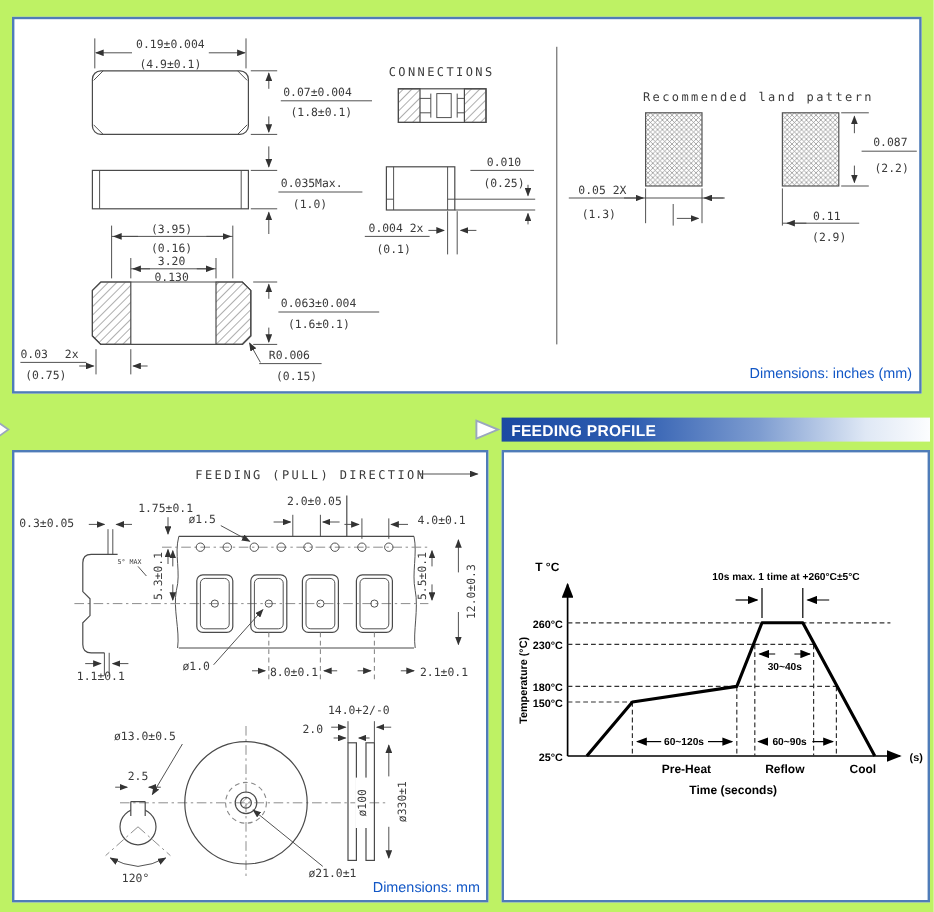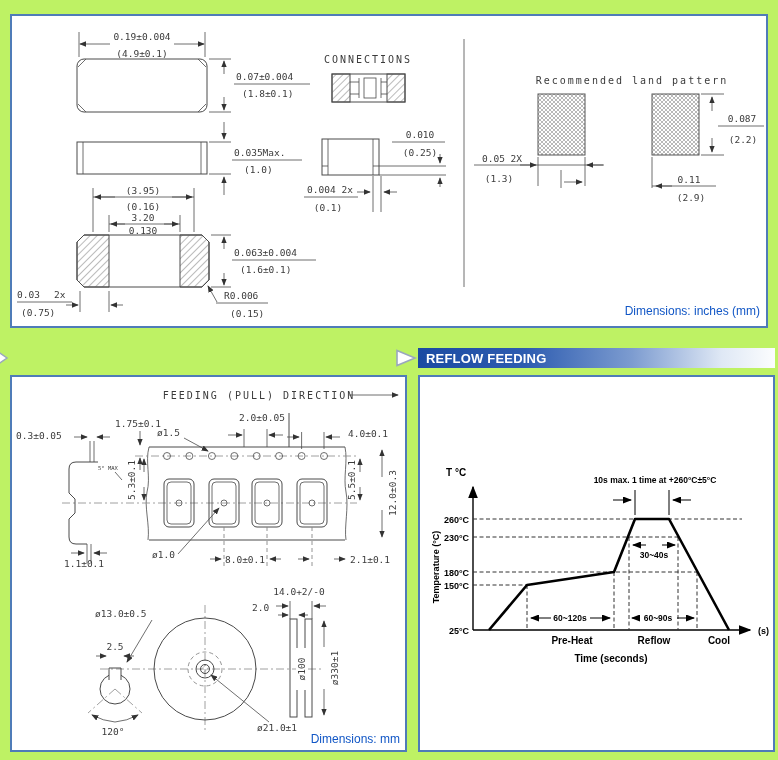--- a/index.html
+++ b/index.html
@@ -193,21 +193,21 @@
   <svg class="lfrag" width="10" height="20">
     <path d="M-3,3 L7,10 L-3,17 Z" fill="#fff" stroke="#9aa7bd" stroke-width="1.5"></path>
   </svg>
 
 
   <svg class="tri" width="24" height="20">
     <path d="M3,2.5 L21,10 L3,17.5 Z" fill="#fff" stroke="#9aa7bd" stroke-width="1.6"></path>
   </svg>
 
   <div class="secbar" id="bar-right">
-    <span class="bar-title">REFLOW FEEDING</span>
+    <span class="bar-title">FEEDING PROFILE</span>
   </div>
 
   <section class="box" id="tape-box">
     <svg width="393" height="373" viewBox="0 0 393 373">
       <defs>
         <marker id="arr2" markerWidth="9" markerHeight="7" refX="8" refY="3.5" orient="auto">
           <path d="M0,0 L9,3.5 L0,7 Z" fill="#333"></path>
         </marker>
         <pattern id="h2" width="4" height="4" patternUnits="userSpaceOnUse" patternTransform="rotate(45)">
           <line x1="0" y1="0" x2="0" y2="4" stroke="#777" stroke-width="0.8"></line>

